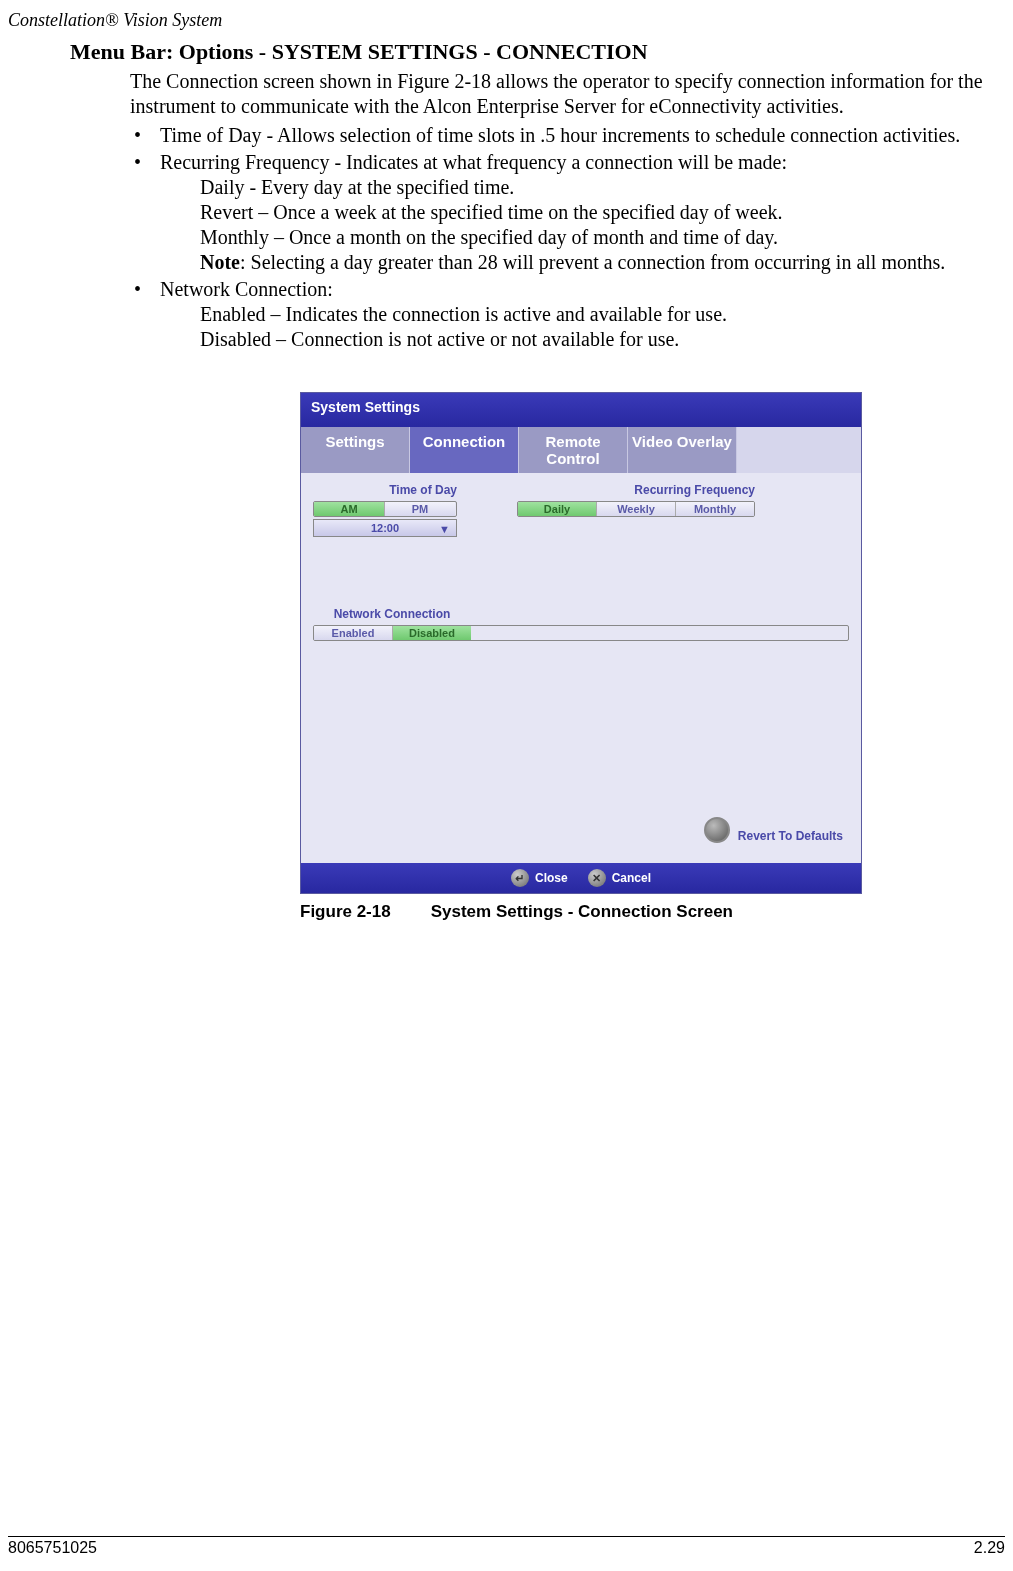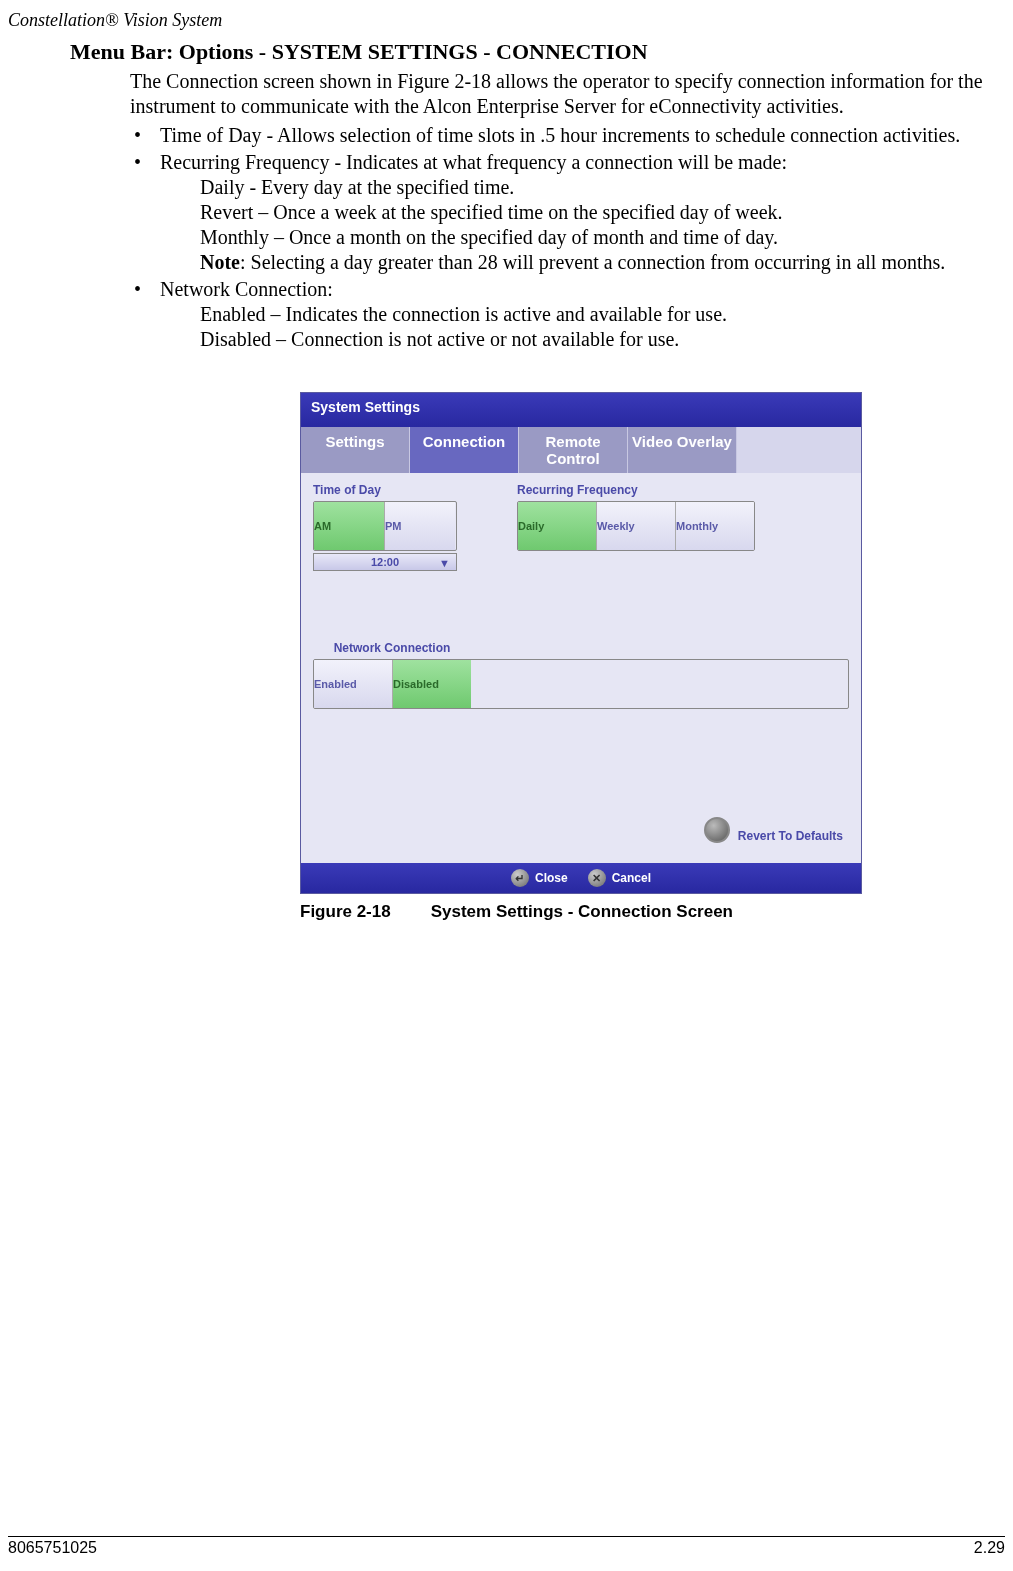--- a/index.html
+++ b/index.html
@@ -115,33 +115,34 @@
     padding: 10px 12px 20px 12px;
     min-height: 360px;
     position: relative;
   }
   .row { display: flex; gap: 60px; }
   .col { }
   .section-label {
     color: #4a4aa8;
     font-weight: bold;
     font-size: 12px;
-    text-align: left;
+    text-align: right;
     margin-bottom: 4px;
   }
   .seg {
     display: flex;
     border: 1px solid #888;
     overflow: hidden;
     border-radius: 2px;
   }
   .seg .opt {
     font-size: 11px;
     font-weight: bold;
-    padding: 18px 0;
+    text-align: center;
+    padding: 1px 0;
     border-right: 1px solid #aaa;
   }
   .seg .opt:last-child { border-right: none; }
   .seg .opt.sel {
     background: linear-gradient(#9fe29f, #6fc96f);
     color: #2a6a2a;
   }
   .seg .opt.unsel {
     background: linear-gradient(#f2f2fb, #d8d8ee);
     color: #5a5aa8;

